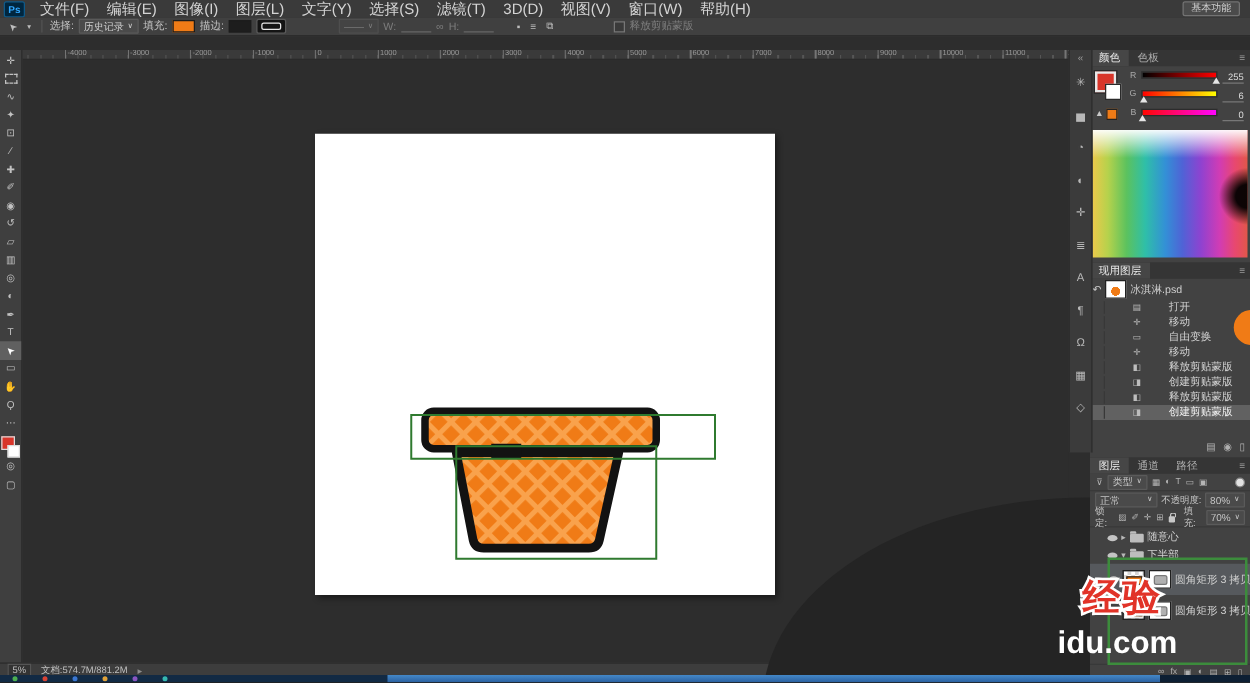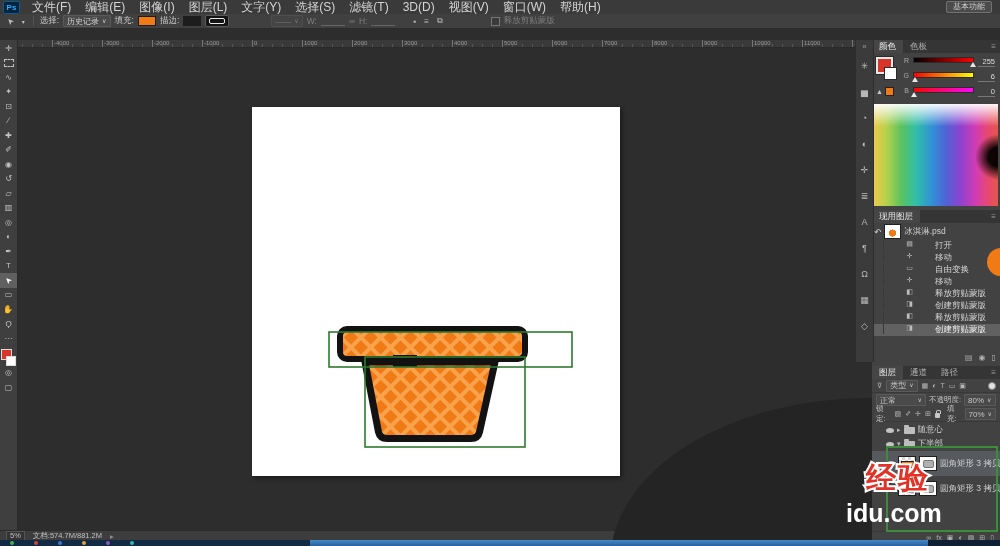--- a/index.html
+++ b/index.html
@@ -83,21 +83,21 @@
   .thumb-tri{position:absolute;top:4px;width:0;height:0;border-left:3px solid transparent;border-right:3px solid transparent;border-bottom:5px solid #e6e6e6}
   .cval{width:17px;font-size:7.5px;text-align:right;border-bottom:1px solid #777;color:#ddd}
   #spectrum{position:absolute;left:2px;right:2px;top:64px;height:102px;
     background:
       radial-gradient(circle at 100% 52%, rgba(0,0,0,.95) 0 7%, rgba(0,0,0,0) 17%),
       linear-gradient(180deg, rgba(255,255,255,.95) 0, rgba(255,255,255,0) 22%),
       linear-gradient(90deg,#ecc94b 0,#b5d24c 10%,#5cc25e 22%,#2fbfa8 34%,#3390d6 47%,#4f63d6 58%,#8f42d0 70%,#d13cb4 82%,#e8486f 92%,#e2574a 100%)}
 
   
   #historypanel{top:170px;height:156px}
-  .hrow{display:flex;height:12px;padding-left:2px;gap:20px;font-size:8.5px;color:#d2d2d2}
+  .hrow{display:flex;align-items:center;height:12px;padding-left:2px;gap:20px;font-size:8.5px;color:#d2d2d2}
   .hrow.selected{background:#616161;color:#f0f0f0}
   .hrow .src{width:9px;height:10px;border-right:1px solid #383838;flex:0 0 auto;font-size:7px;color:#c0c0c0;text-align:center;line-height:10px}
   .hicon{width:11px;text-align:center;font-size:7px;color:#bdbdbd}
   #snaprow{display:flex;align-items:center;height:17px;padding-left:2px;gap:3px;font-size:8.5px}
   .snap-thumb{width:15px;height:13px;background:#fff radial-gradient(circle at 50% 62%, var(--orange) 0 32%, transparent 33%);border:1px solid #222}
   #hist-footer{position:absolute;bottom:4px;right:4px;display:flex;gap:6px;font-size:8px;color:#b0b0b0}
 
   
   #layerspanel{top:326px;height:180px}
   .lp-row{display:flex;align-items:center;gap:3px;padding:0 4px;font-size:8px;color:#c5c5c5}

